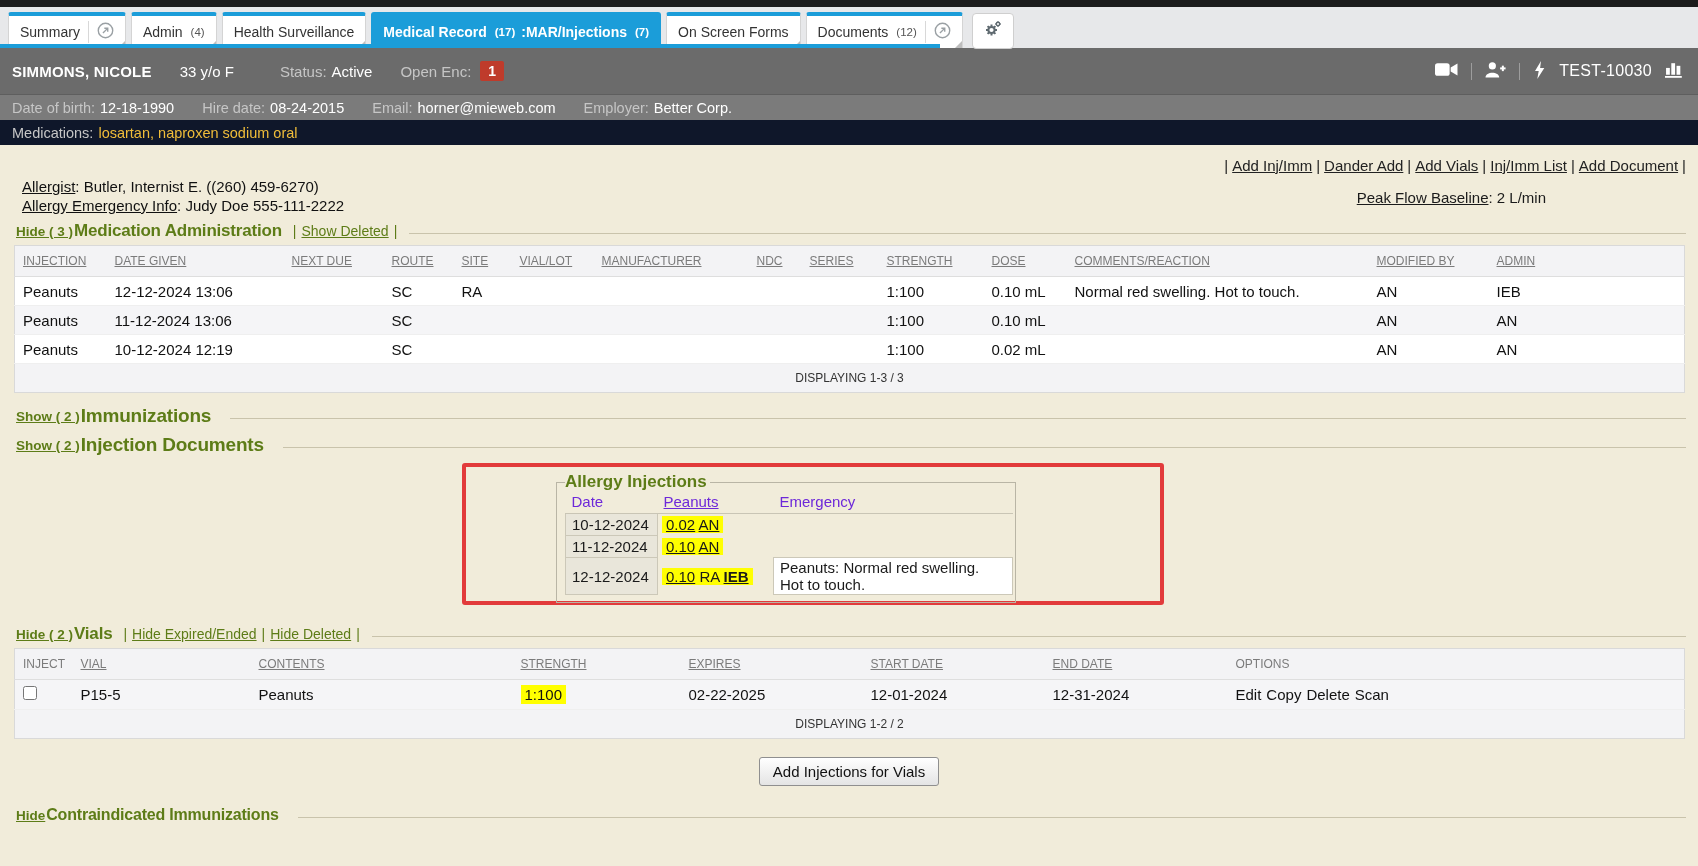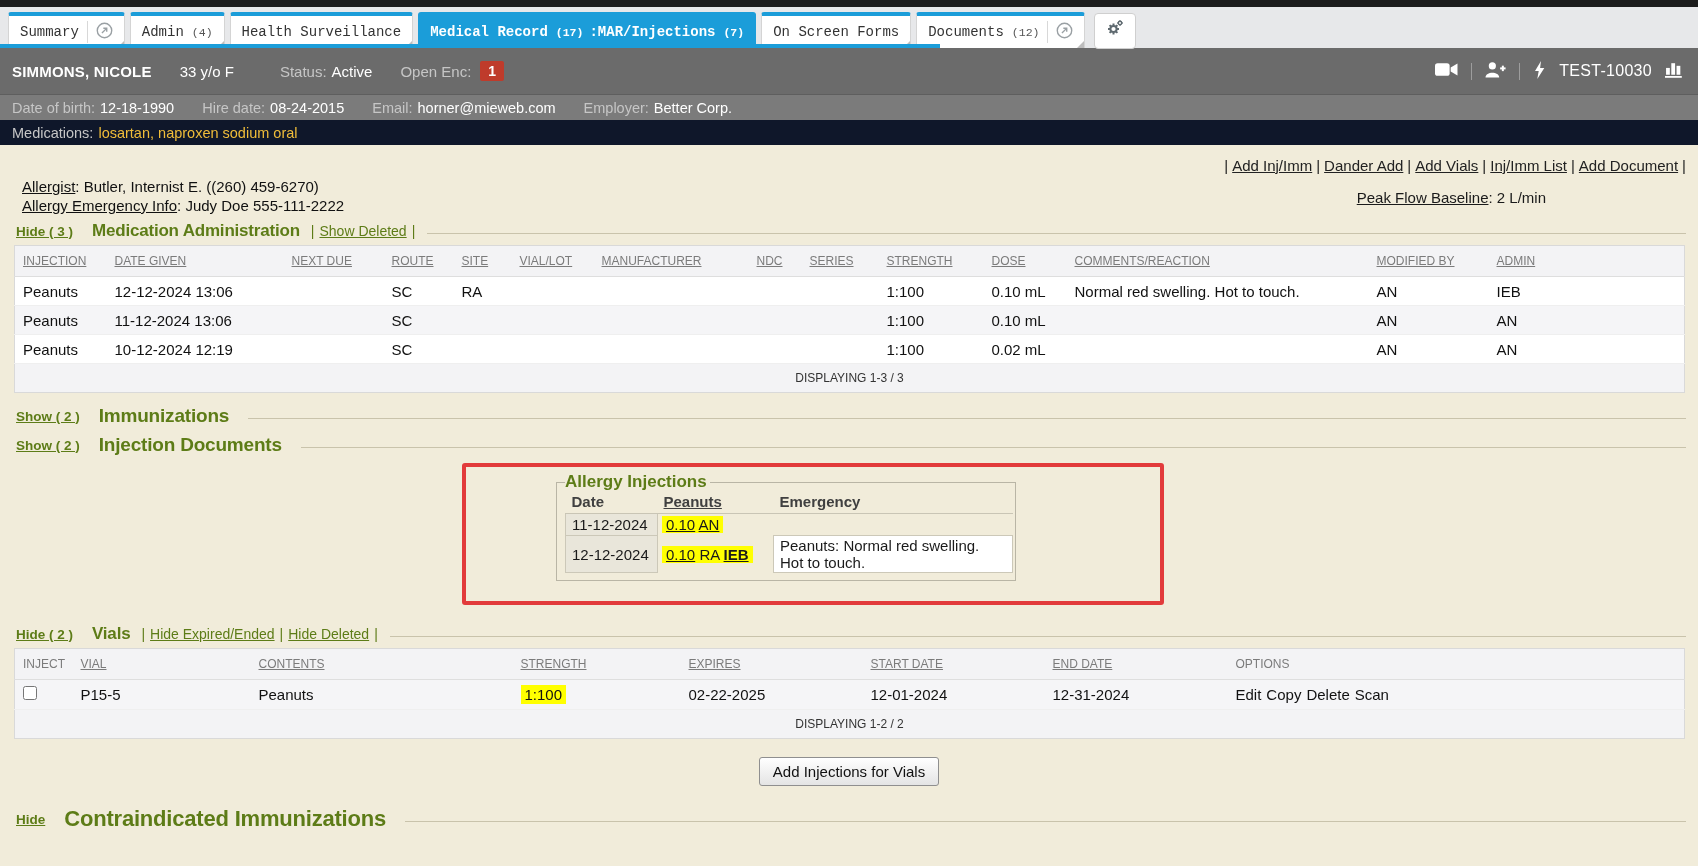--- a/index.html
+++ b/index.html
@@ -5,22 +5,22 @@
   * { box-sizing: border-box; }
   html,body { margin:0; padding:0; }
   body {
     width:1698px; height:866px; overflow:hidden; position:relative;
     font-family:"Liberation Sans", sans-serif; background:#f1ecda; color:#1a1a1a;
   }
   a { color:inherit; }
 
   
   .top-strip { height:7px; background:#1c1c1c; }
-  .tabbar { height:41px; background:#e7e8ea; display:flex; align-items:center;
-            padding:5px 8px 0 8px; gap:5px; position:relative;font-family:Liberation Mono, monospace; }
+  .tabbar { height:41px; background:#e7e8ea; display:flex; align-items:flex-start;
+            padding:5px 8px 0 8px; gap:5px; position:relative; }
   .tabbar::after { content:''; position:absolute; left:0; bottom:0; height:4px; width:940px; background:#1b9dd9; }
   .tab { display:inline-flex; align-items:center; gap:6px; background:#fff; height:36px;
          border-top:4px solid #1b9dd9; border-left:1px solid #d4d4d4; border-right:1px solid #d4d4d4;
          border-radius:3px 3px 0 0; padding:0 11px; font-size:14px; color:#333; position:relative; cursor:pointer; }
   .tab::after { content:''; position:absolute; right:0; bottom:0; width:0; height:0;
                 border-style:solid; border-width:0 0 7px 7px; border-color:transparent transparent #bdbdbd transparent; }
   .tab.active { background:#1b9dd9; border-color:#1b9dd9; color:#fff; font-weight:bold; z-index:2; }
   .tab.active::after { display:none; }
   .tab .cnt { font-size:11.5px; color:#555; margin-left:2px; }
   .tab.active .cnt { color:#fff; font-weight:bold; }
@@ -49,21 +49,21 @@
   .content { padding-top:12px; }
   .links-row { text-align:right; padding-right:12px; font-size:15px; color:#222; height:19px; }
   .links-row a { text-decoration:underline; margin:0 4px; cursor:pointer; }
   .info-row { display:flex; margin-top:1px; }
   .allergist-block { margin-left:22px; font-size:15px; line-height:19px; color:#111; }
   .allergist-block a { text-decoration:underline; cursor:pointer; }
   .peakflow { margin-left:auto; margin-right:152px; font-size:15px; margin-top:12px; }
   .peakflow a { text-decoration:underline; cursor:pointer; }
 
   .sec { display:flex; align-items:center; margin:6px 12px 0 16px; color:#5d7c17; white-space:nowrap; }
-  .sec .toggle { font-weight:bold; font-size:13.5px; text-decoration:underline; cursor:pointer; margin-right:19px; }
+  .sec .toggle { font-weight:bold; font-size:13.5px; text-decoration:underline; cursor:pointer; margin-right:1px; }
   .sec .title { font-size:17px; font-weight:bold; margin-right:9px; letter-spacing:-0.2px; }
   .sec .pipe { font-size:14px; margin:0 2px; }
   .sec .seclink { font-size:14px; text-decoration:underline; cursor:pointer; margin:0 3px; }
   .sec .bar { flex:1; border-top:1px solid #c9c3ab; margin-left:10px; margin-top:5px; }
 
   table.grid { width:1670px; margin:4px 14px 0 14px; border-collapse:collapse; table-layout:fixed;
                background:#fff; font-size:15px; color:#111; border:1px solid #d9d9d9; }
   .grid thead th { background:#f3f3f5; color:#7b7b7b; font-size:12px; font-weight:normal; text-align:left;
                    padding:8px 8px; border-bottom:1px solid #dedede; overflow:hidden; white-space:nowrap; }
   .grid thead .sort { text-decoration:underline; cursor:pointer; }
@@ -77,21 +77,21 @@
   input[type=checkbox] { margin:0; width:14px; height:14px; cursor:pointer; }
 
   
   .allergy-zone { position:relative; height:160px; margin-top:2px; }
   .red-box { position:absolute; left:462px; top:5px; width:702px; height:142px;
              border:4px solid #e23b3b; border-radius:3px; pointer-events:none; }
   fieldset.ainj { position:absolute; left:556px; top:14px; width:460px; border:1px solid #b9b5a5;
                   padding:0 2px 7px 8px; margin:0; }
   fieldset.ainj legend { font-size:17px; font-weight:bold; color:#5d7c17; padding:0 3px 0 0; }
   .ainj table { border-collapse:collapse; font-size:15px; width:100%; }
-  .ainj th { text-align:left; font-weight:bold; padding:1px 6px 3px 6px; border-bottom:1px solid #c9c5b5; color:#404040; }
+  .ainj th { text-align:left; font-weight:normal; padding:1px 6px 3px 6px; border-bottom:1px solid #c9c5b5; color:#6d28d9; }
   .ainj th a { text-decoration:underline; cursor:pointer; }
   .ainj td { padding:1px 4px; height:22px; }
   .ainj td.adate { background:#e9e6da; border:1px solid #ccc8b8; width:86px; padding:1px 6px; }
   .ainj td.apean { width:112px; }
   .ainj .ylw { background:#ffff00; display:inline-block; padding:0 4px; }
   .ainj .ylw a { text-decoration:underline; cursor:pointer; }
   .ainj td.acomment.filled { background:#fff; border:1px solid #ccc8b8; padding:1px 6px; }
 
   .btn-row { text-align:center; margin-top:18px; }
   .btn-row button { font-family:inherit; font-size:15px; color:#111; padding:5px 13px;
@@ -332,20 +332,25 @@
     <fieldset class="ainj">
       <legend>Allergy Injections</legend>
       <table>
         <tbody>
             <tr>
           <th style="width:92px;">Date</th>
           <th style="width:116px;"><a>Peanuts</a></th>
           <th>Emergency</th>
         </tr>
         <tr>
+          <td class="adate">10-12-2024</td>
+          <td class="apean"><span class="ylw"><a>0.02</a> <span></span><a>AN</a></span></td>
+          <td class="acomment"></td>
+        </tr>
+        <tr>
           <td class="adate">11-12-2024</td>
           <td class="apean"><span class="ylw"><a>0.10</a> <span></span><a>AN</a></span></td>
           <td class="acomment"></td>
         </tr>
         <tr>
           <td class="adate">12-12-2024</td>
           <td class="apean"><span class="ylw"><a>0.10</a> <span>RA</span> <a style="font-weight:bold;">IEB</a></span></td>
           <td class="acomment filled">Peanuts: Normal red swelling. Hot to touch.</td>
         </tr>
       </tbody>
@@ -405,17 +410,17 @@
         </tr>
       </tfoot>
   </table>
 
   <div class="btn-row">
     <button>Add Injections for Vials</button>
   </div>
 
   <div class="sec contra">
     <span class="toggle">Hide</span>
-    <span class="title" style="font-size:22px;">Contraindicated Immunizations</span>
+    <span class="title" style="font-size:16px;">Contraindicated Immunizations</span>
     <span class="bar"></span>
   </div>
 
 </div>
 
 </body></html>

